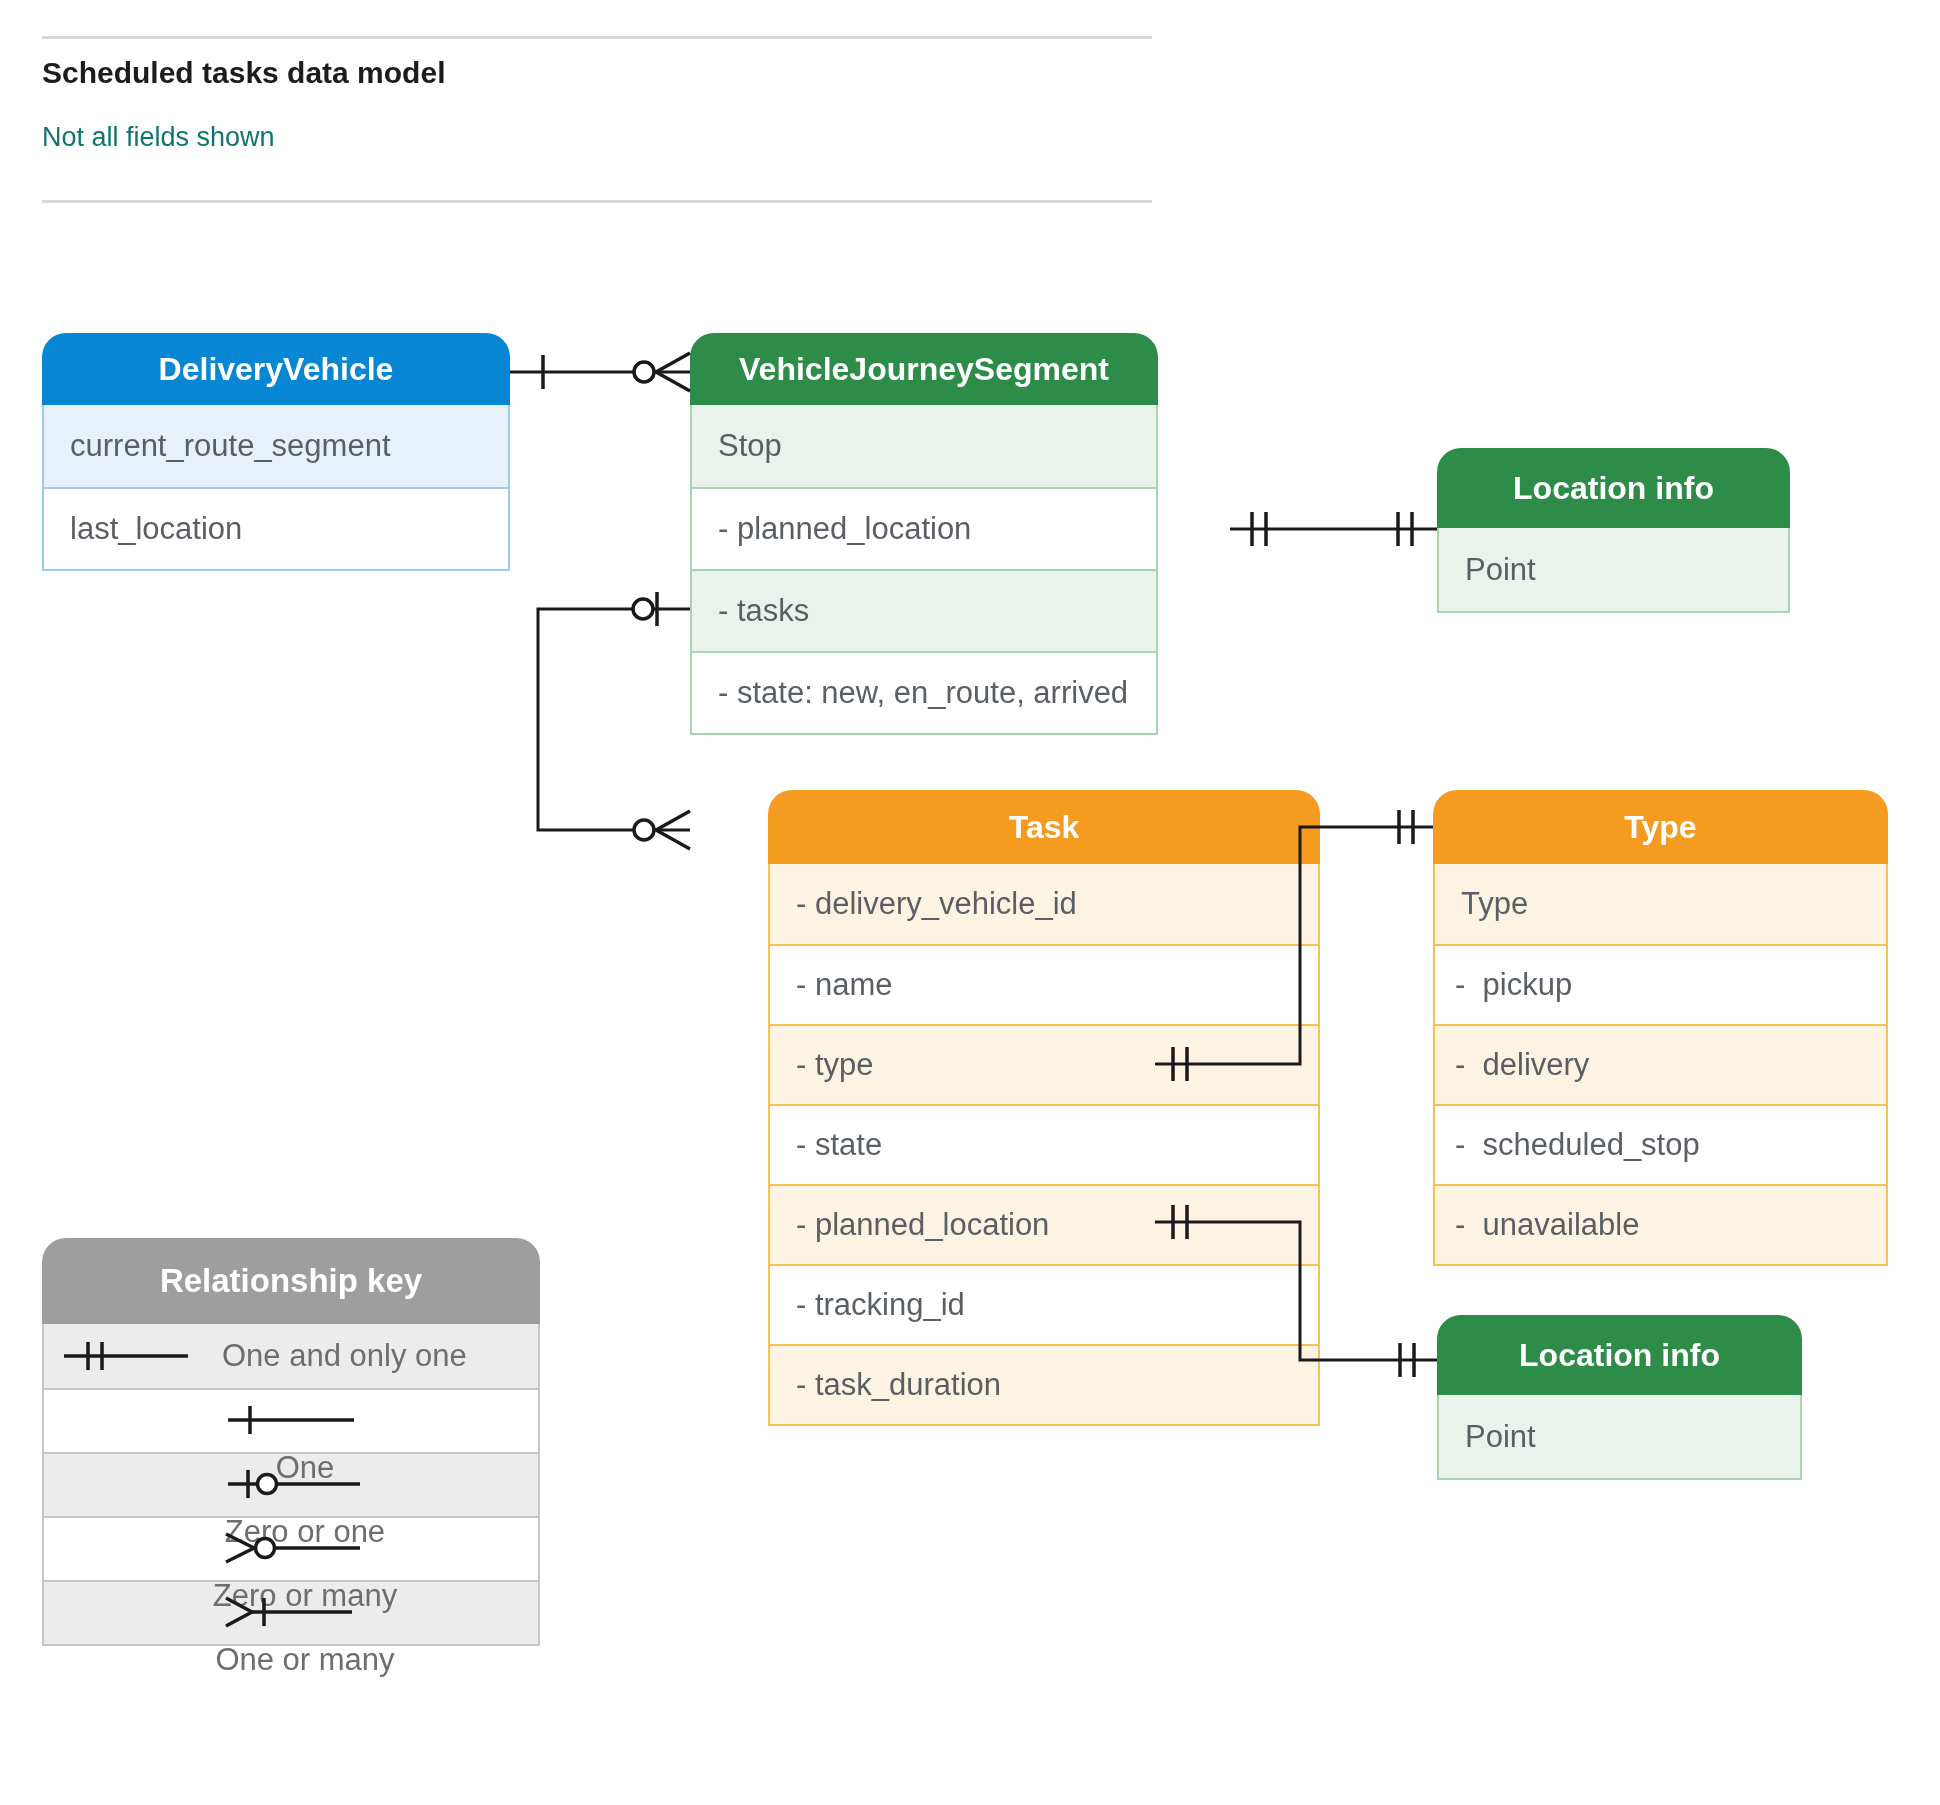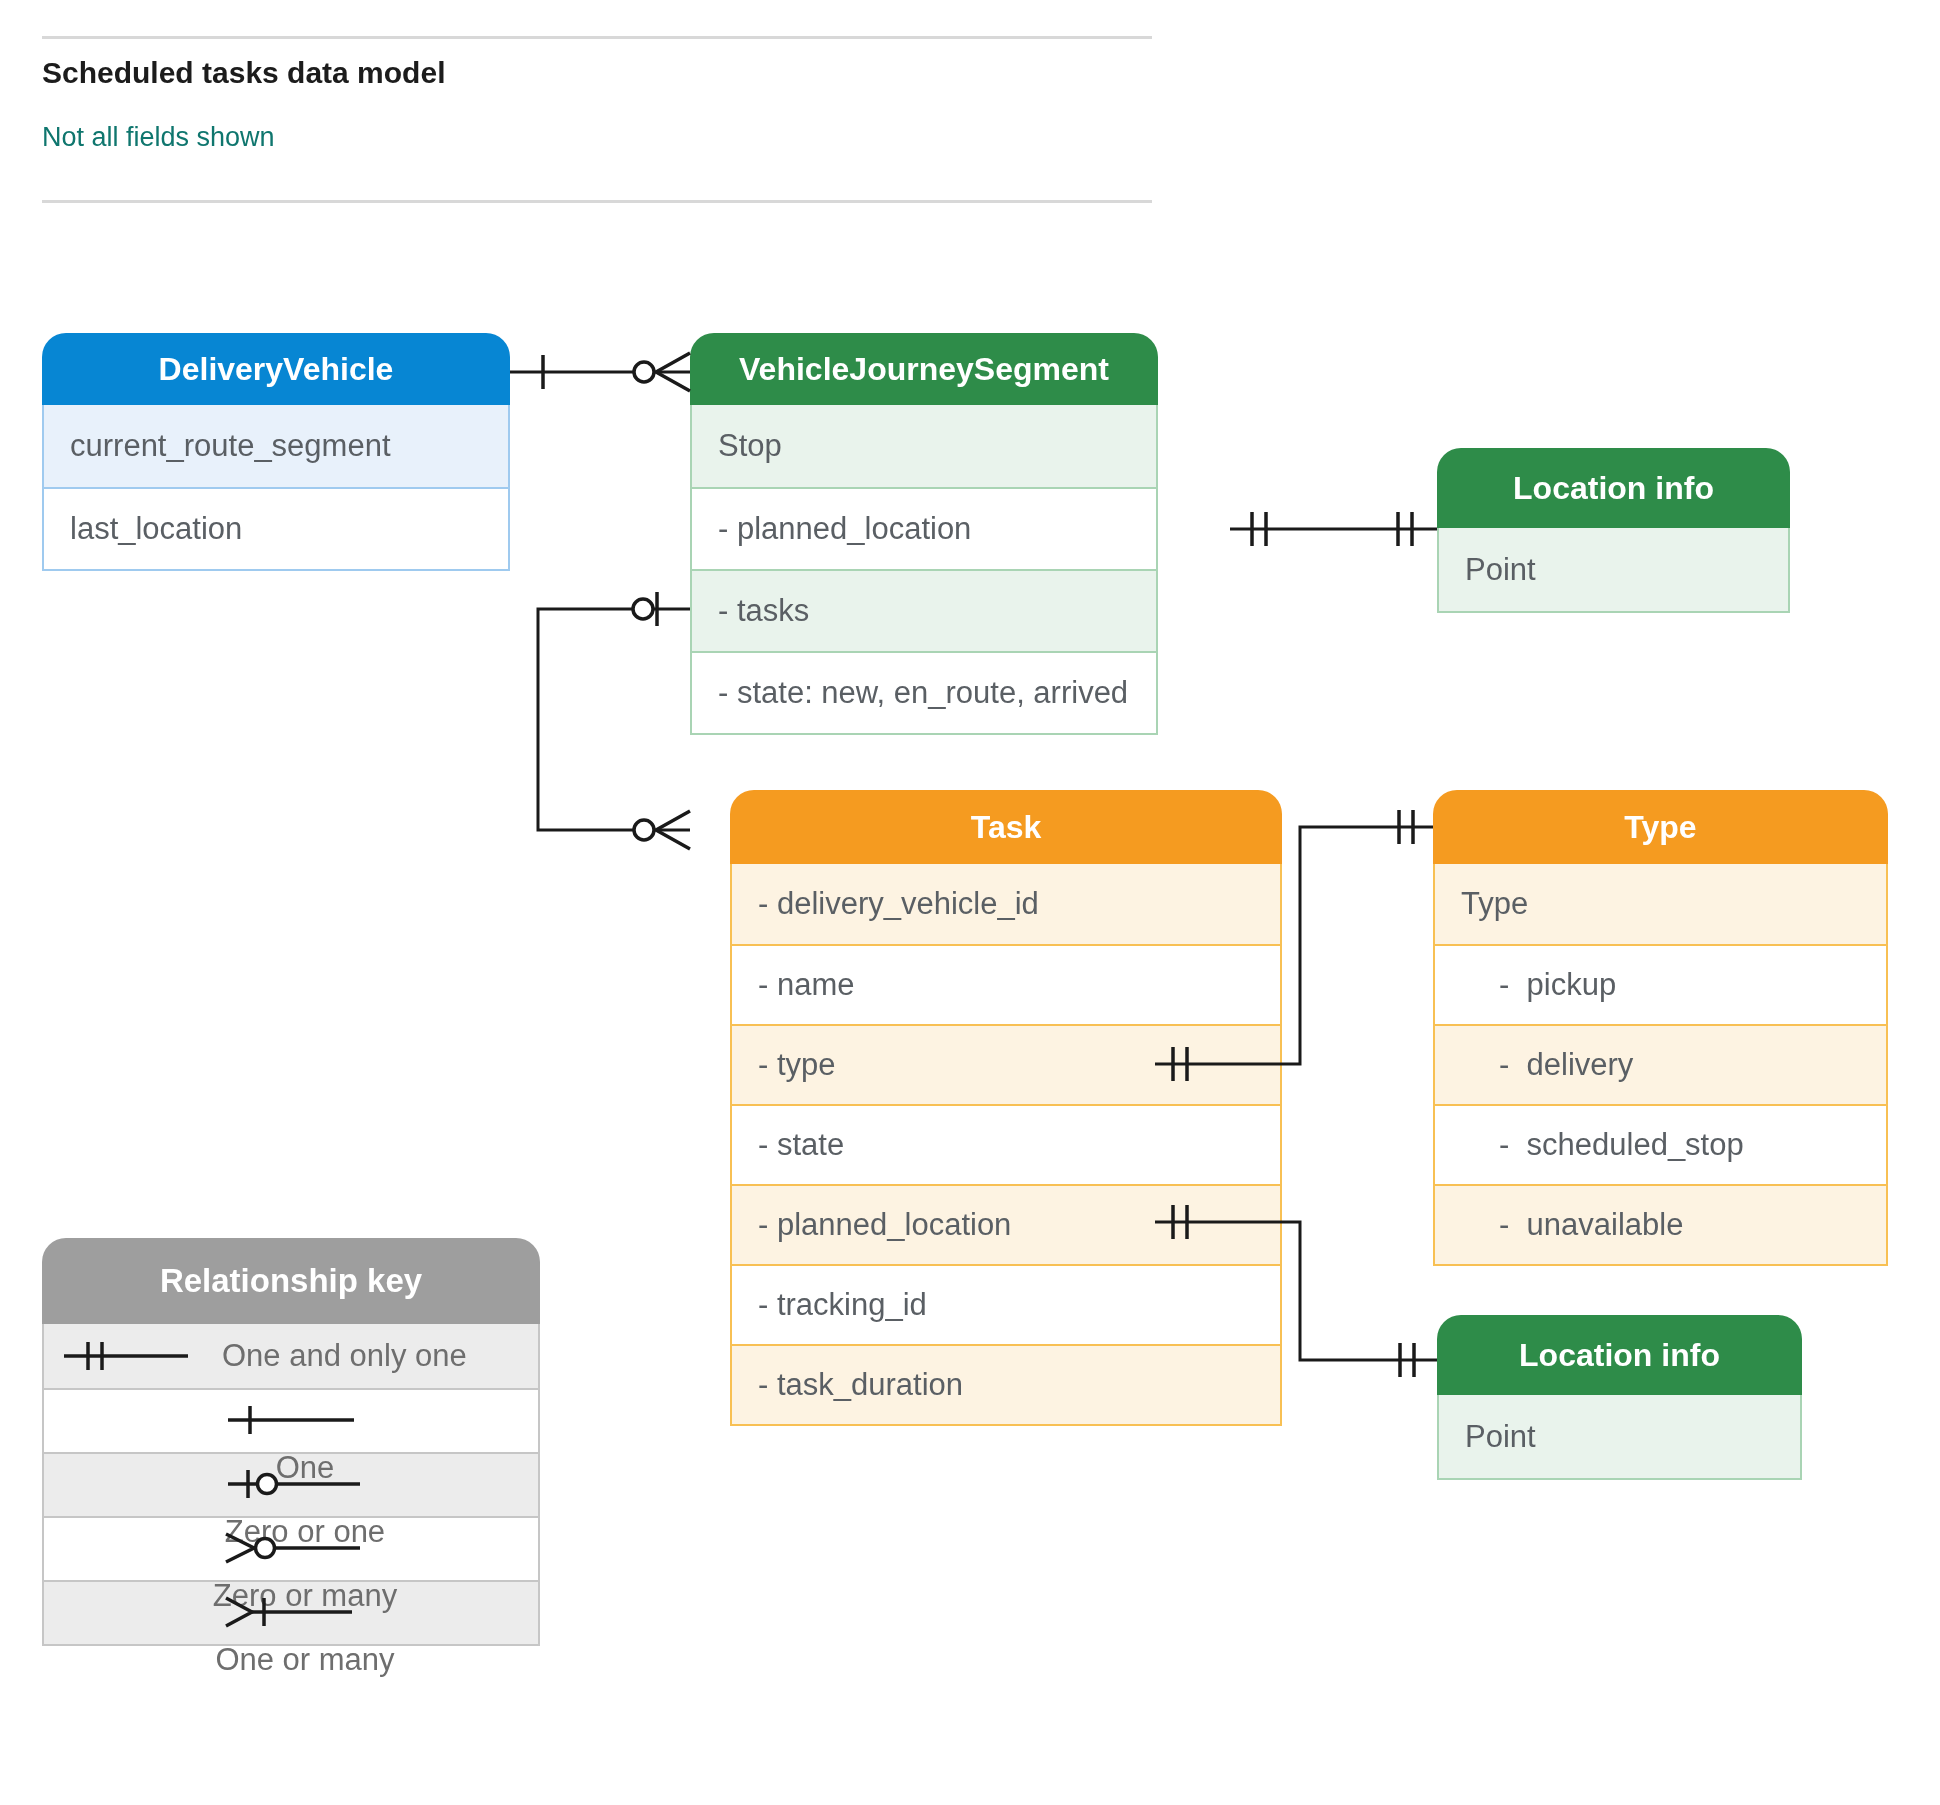--- a/index.html
+++ b/index.html
@@ -14,21 +14,21 @@
 
   .entity{position:absolute;}
   .ehead{height:var(--hh,72px);background:var(--hd);border-radius:24px 24px 0 0;
          display:flex;align-items:center;justify-content:center;
          color:#fff;font-weight:700;font-size:32px;}
   .ebody{border:2.5px solid var(--bc);border-top:none;background:#fff;}
   .erow{height:var(--rh,82px);box-sizing:border-box;display:flex;align-items:center;
         padding-left:26px;font-size:31px;color:#5a5f64;white-space:pre;background:#fff;}
   .erow+.erow{border-top:2.5px solid var(--bc);}
   .erow.alt{background:var(--alt);}
-  .erow.indent{padding-left:64px;}
+  .erow.indent{padding-left:20px;}
 
   .e-blue{--hd:#0786d3;--bc:#9fcaef;--alt:#e8f1fb;}
   .e-green{--hd:#2e8c49;--bc:#a9d4b4;--alt:#e9f3ec;}
   .e-orange{--hd:#f59b20;--bc:#f8c053;--alt:#fdf3e2;}
 
   
   .khead{height:86px;background:#9e9e9e;border-radius:24px 24px 0 0;
          display:flex;align-items:center;justify-content:center;
          color:#fff;font-weight:700;font-size:33px;}
   .kbody{border:2.5px solid #c6c6c6;border-top:none;background:#fff;}
@@ -66,21 +66,21 @@
   </div>
 </div>
 
 <div class="entity e-green" style="left:1437px;top:448px;width:353px;--hh:80px;--rh:83px;">
   <div class="ehead">Location info</div>
   <div class="ebody">
     <div class="erow alt">Point</div>
   </div>
 </div>
 
-<div class="entity e-orange" style="left:690px;top:790px;width:552px;padding-left:40px;--hh:74px;--rh:80px;">
+<div class="entity e-orange" style="left:728px;top:790px;width:552px;padding-left:40px;--hh:74px;--rh:80px;">
   <div class="ehead">Task</div>
   <div class="ebody">
     <div class="erow alt">- delivery_vehicle_id</div>
     <div class="erow">- name</div>
     <div class="erow alt">- type</div>
     <div class="erow">- state</div>
     <div class="erow alt">- planned_location</div>
     <div class="erow">- tracking_id</div>
     <div class="erow alt">- task_duration</div>
   </div>

